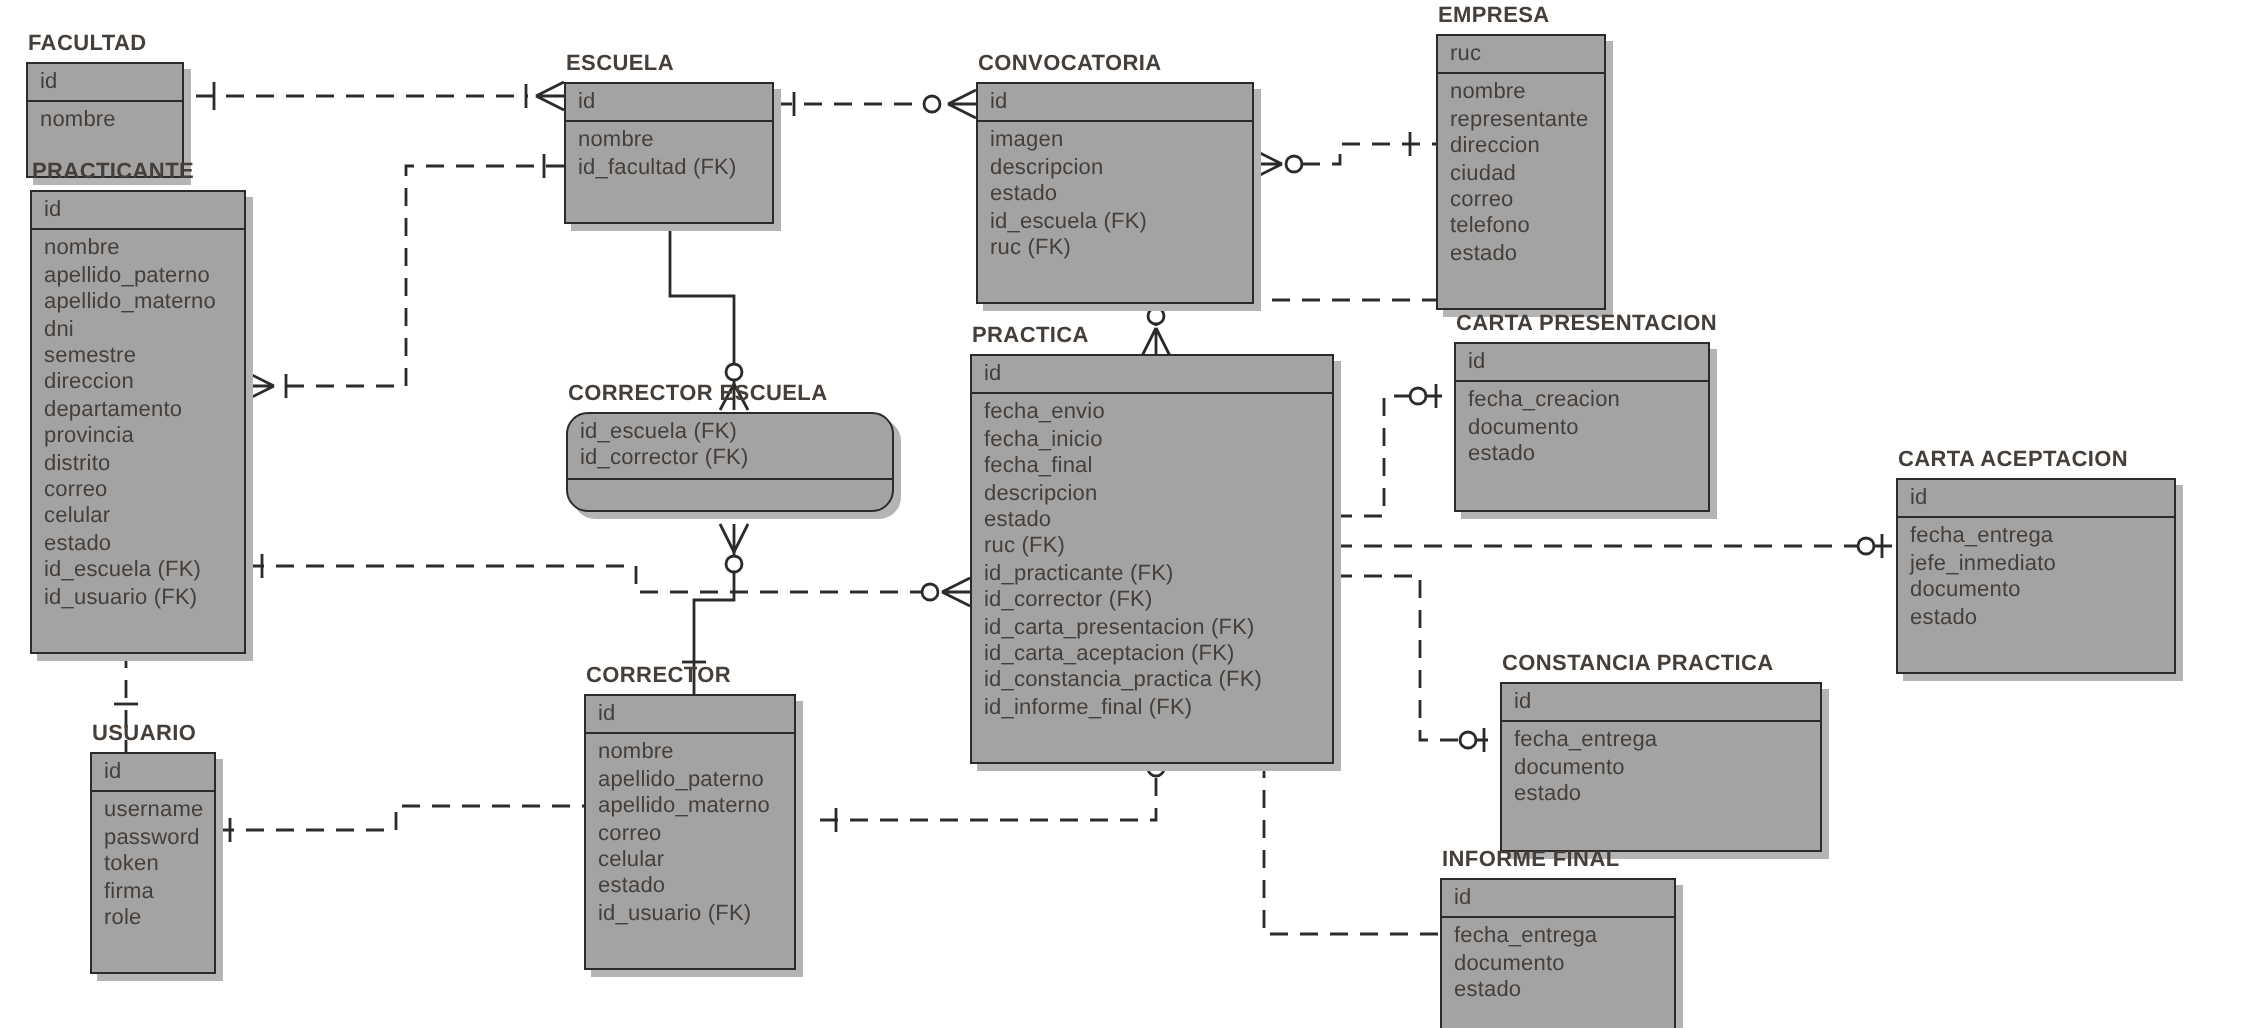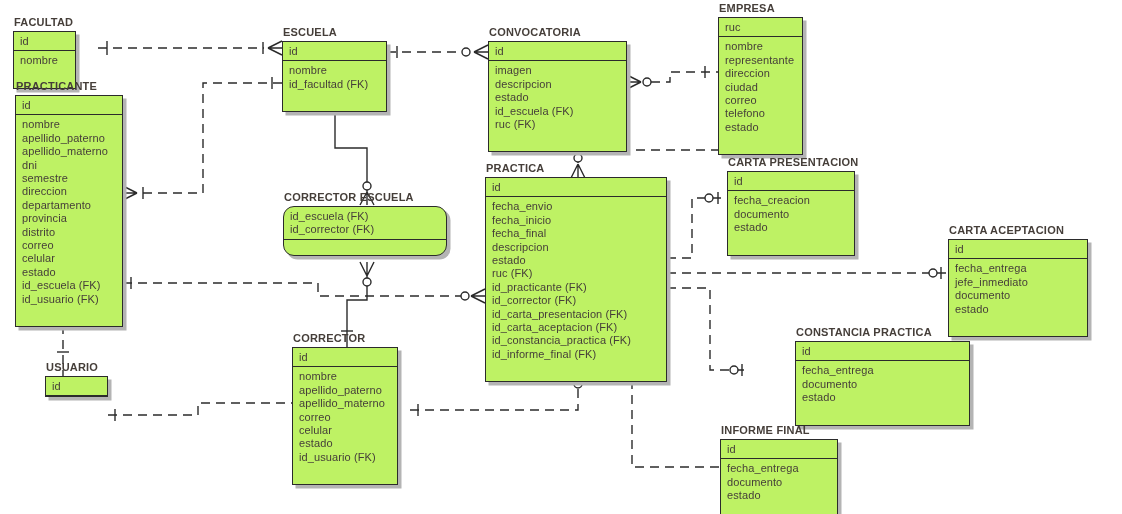--- a/index.html
+++ b/index.html
@@ -7,21 +7,21 @@
     position:relative;width:1122px;height:514px;background:#ffffff;overflow:hidden;
     font-family:"Liberation Sans",sans-serif;
   }
   #rel-layer{position:absolute;left:0;top:0;z-index:0;}
   .entity{position:absolute;z-index:1;}
   .entity-title{
     font-size:11px;line-height:13px;color:#453e39;letter-spacing:.2px;
     margin:0 0 2px 1px;white-space:nowrap;font-weight:bold;
   }
   .entity-box{
-    background:#bef264;border:1.5px solid #2b2b2b;
+    background:#a3a3a3;border:1.5px solid #2b2b2b;
     box-shadow:3.5px 3.5px 0 #b4b4b4;
   }
   .entity-box.rounded{border-radius:11px;box-shadow:3.5px 3.5px 0 #b4b4b4;}
   .pk-section{border-bottom:1.5px solid #2b2b2b;padding:3px 6px 2px;}
   .attr-section{padding:3px 6px 20px;}
   .attr-section.empty-tail{min-height:15px;padding:0;}
   .row{font-size:11px;line-height:13.4px;color:#453e39;white-space:nowrap;letter-spacing:.1px;}
 </style>
 </head>
 <body>
@@ -121,21 +121,21 @@
       <path d="M742,364 V376"></path>
     </g>
 
     <g>
       <path d="M632,365 V467 H765" stroke-dasharray="9,6"></path>
       <circle cx="748" cy="467" r="4" fill="#fff"></circle>
       <path d="M756,461 V473"></path>
     </g>
   </svg>
 
-  <div class="entity" style="left:13px;top:16px;width:63px">
+  <div class="entity" style="left:13px;top:16px;width:79px">
     <div class="entity-title">FACULTAD</div>
     <div class="entity-box">
       <div class="pk-section">
           <div class="row">id</div>
         </div>
       <div class="attr-section">
           <div class="row">nombre</div>
         </div>
     </div>
   </div>
@@ -268,21 +268,21 @@
         </div>
       <div class="attr-section">
           <div class="row">fecha_entrega</div>
           <div class="row">jefe_inmediato</div>
           <div class="row">documento</div>
           <div class="row">estado</div>
         </div>
     </div>
   </div>
 
-  <div class="entity" style="left:795px;top:326px;width:175px">
+  <div class="entity" style="left:750px;top:326px;width:161px">
     <div class="entity-title">CONSTANCIA PRACTICA</div>
     <div class="entity-box">
       <div class="pk-section">
           <div class="row">id</div>
         </div>
       <div class="attr-section">
           <div class="row">fecha_entrega</div>
           <div class="row">documento</div>
           <div class="row">estado</div>
         </div>
@@ -306,20 +306,27 @@
         </div>
     </div>
   </div>
 
   <div class="entity" style="left:45px;top:361px;width:63px">
     <div class="entity-title">USUARIO</div>
     <div class="entity-box">
       <div class="pk-section">
           <div class="row">id</div>
         </div>
+      <div class="attr-section">
+          <div class="row">username</div>
+          <div class="row">password</div>
+          <div class="row">token</div>
+          <div class="row">firma</div>
+          <div class="row">role</div>
+        </div>
     </div>
   </div>
 
   <div class="entity" style="left:720px;top:424px;width:118px">
     <div class="entity-title">INFORME FINAL</div>
     <div class="entity-box">
       <div class="pk-section">
           <div class="row">id</div>
         </div>
       <div class="attr-section">

